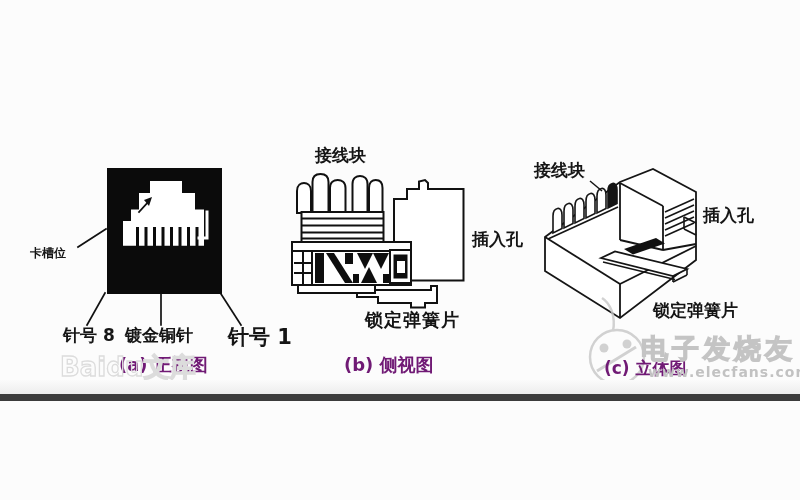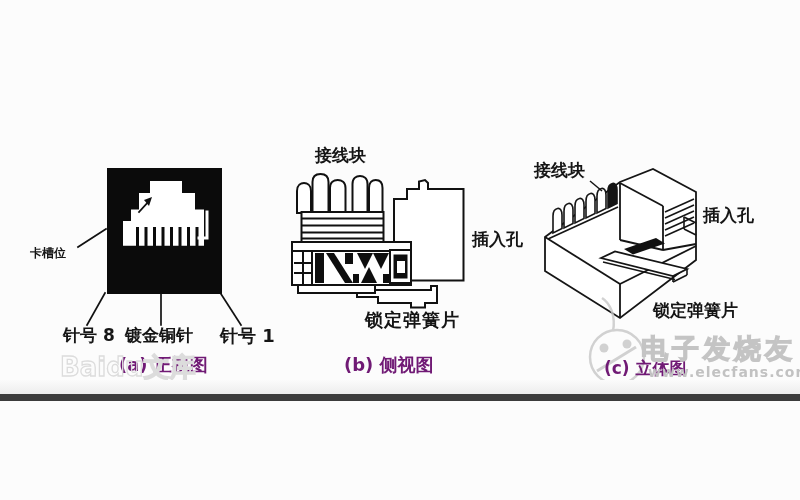--- a/index.html
+++ b/index.html
@@ -194,21 +194,21 @@
       <path d="M613,331 C616,316 610,303 602,298" fill="none" stroke="#c7c7c7" stroke-width="2.5"></path>
       <circle cx="604" cy="348" r="4.5" fill="#c7c7c7"></circle>
       <circle cx="627" cy="344" r="4.5" fill="#c7c7c7"></circle>
       <line x1="597" y1="371" x2="636" y2="347" stroke="#c7c7c7" stroke-width="3"></line>
     </g>
   </svg>
 
   <div class="lbl" style="left:30px;top:247px;font-size:12px;">卡槽位</div>
   <div class="lbl" style="left:63px;top:326px;font-size:17px;text-align:center;">针号 8</div>
   <div class="lbl" style="left:125px;top:326px;font-size:17px;">镀金铜针</div>
-  <div class="lbl" style="left:220px;top:326px;font-size:18px;">针号 1</div>
+  <div class="lbl" style="left:228px;top:326px;font-size:21px;">针号 1</div>
   <div class="cap" style="left:119px;top:353px;font-size:18px;">(a) 正视图</div>
 
   <div class="lbl" style="left:315px;top:146px;font-size:17px;">接线块</div>
   <div class="lbl" style="left:472px;top:230px;font-size:17px;">插入孔</div>
   <div class="lbl" style="left:365px;top:310px;font-size:18px;letter-spacing:1px;">锁定弹簧片</div>
   <div class="cap" style="left:344px;top:353px;font-size:18px;">(b) 侧视图</div>
 
   <div class="lbl" style="left:534px;top:161px;font-size:17px;">接线块</div>
   <div class="lbl" style="left:703px;top:206px;font-size:17px;">插入孔</div>
   <div class="lbl" style="left:653px;top:301px;font-size:17px;">锁定弹簧片</div>

